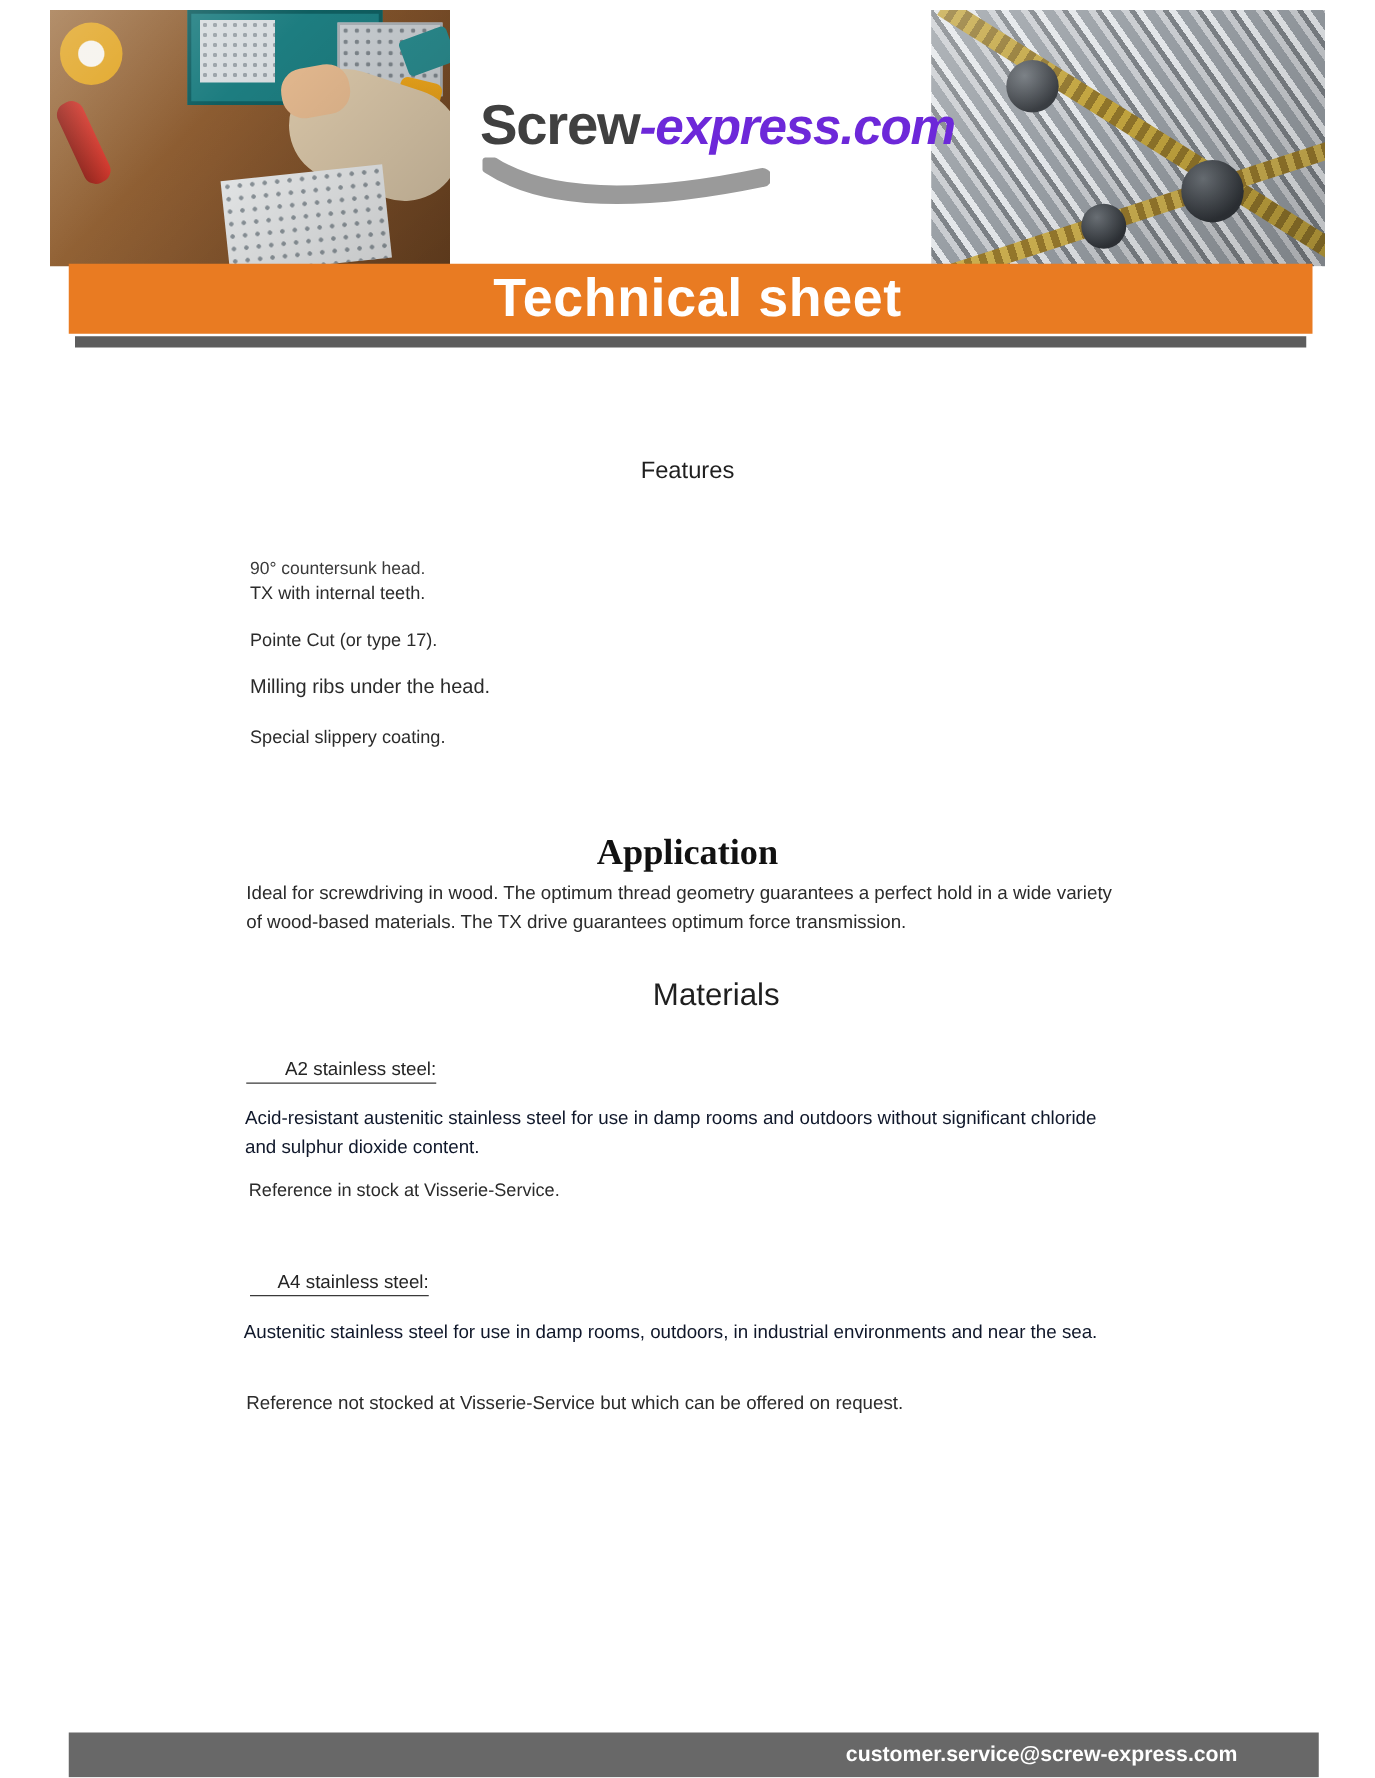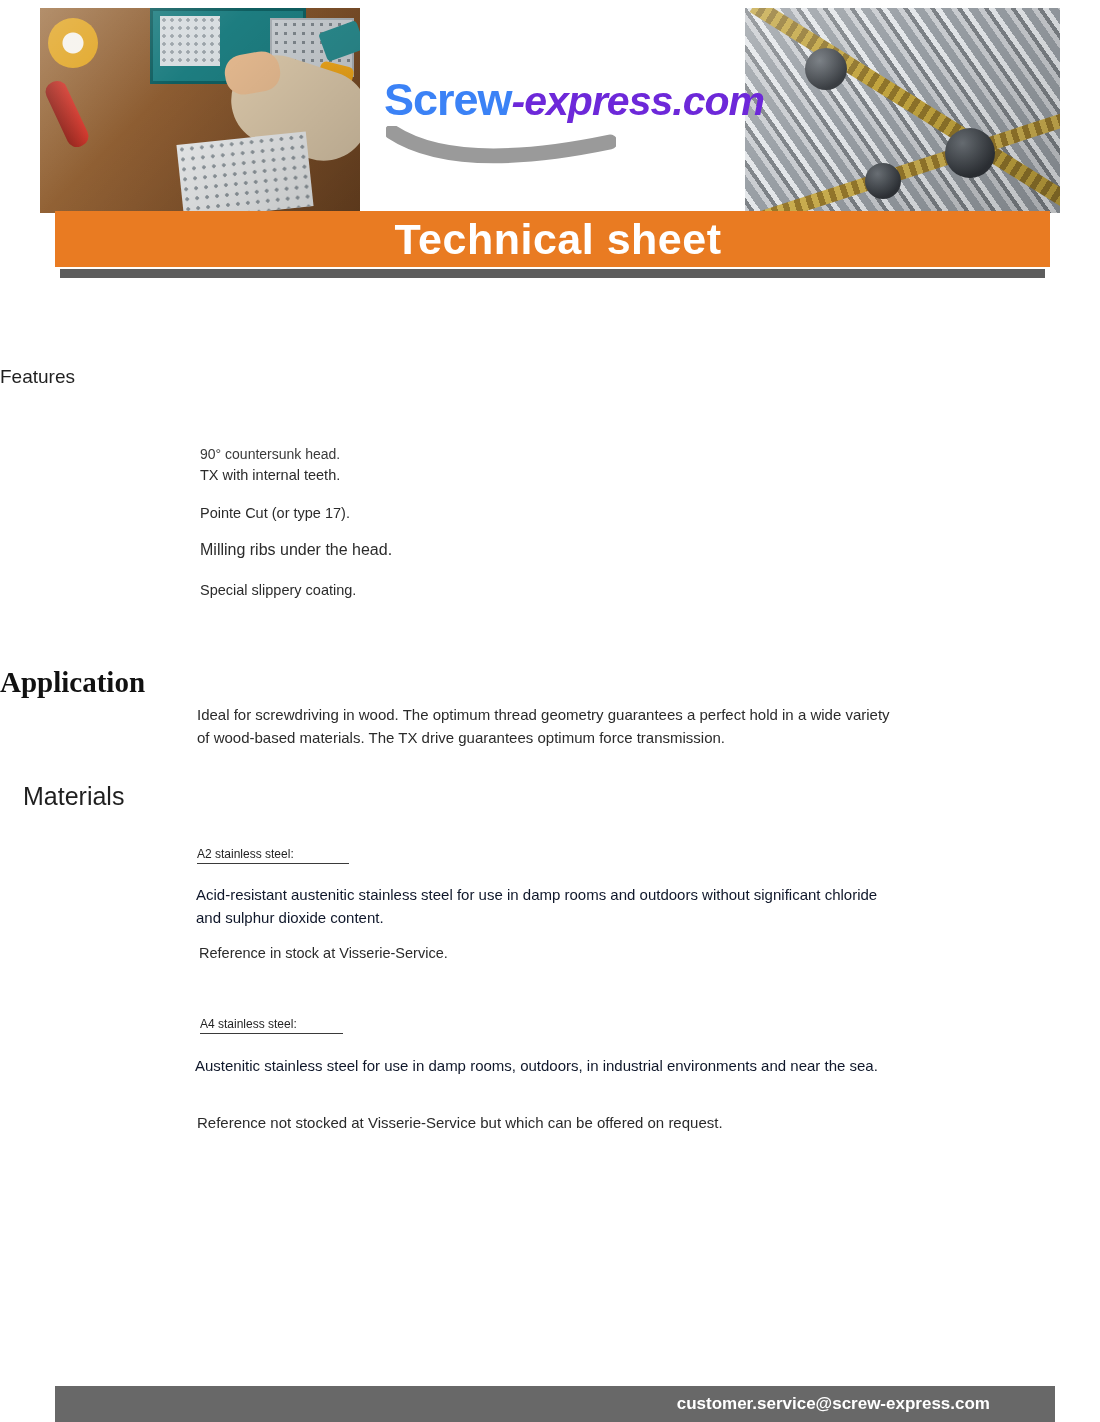--- a/index.html
+++ b/index.html
@@ -39,46 +39,46 @@
   .p-head1,.p-head2,.p-head3{width:42px;height:42px;border-radius:50%;
     background:radial-gradient(circle at 35% 30%,#6e747a,#2f3338 70%);}
   .p-head1{left:60px;top:40px;}
   .p-head2{left:200px;top:120px;width:50px;height:50px;}
   .p-head3{left:120px;top:155px;width:36px;height:36px;}
   .p-shine{left:0;top:0;width:100%;height:100%;
     background:linear-gradient(135deg,rgba(255,255,255,.25) 0%,rgba(255,255,255,0) 40%,rgba(0,0,0,.18) 100%);}
 
   
   .logo{position:absolute;left:384px;top:74px;white-space:nowrap;}
-  .logo .dark{font-size:45px;font-weight:bold;color:#3b82f6;letter-spacing:-1px;}
+  .logo .dark{font-size:45px;font-weight:bold;color:#404040;letter-spacing:-1px;}
   .logo .orange{font-size:41px;font-weight:bold;font-style:italic;color:#6d28d9;letter-spacing:-1px;}
   .swoosh{position:absolute;left:386px;top:126px;}
 
   
   .banner{position:absolute;left:55px;top:211px;width:995px;height:56px;background:#e97b22;}
   .banner-title{display:block;text-align:center;line-height:56px;color:#ffffff;
     font-size:43px;font-weight:bold;letter-spacing:0.5px;margin-left:11px;}
   .understrip{position:absolute;left:60px;top:269px;width:985px;height:9px;background:#5d5d5d;}
 
   
-  .center-head{position:absolute;left:0;width:1100px;color:#1f1f1f;}
+  .center-head{position:absolute;left:0;width:1100px;text-align:center;color:#1f1f1f;}
   .features-title{top:366px;font-size:19px;}
   .materials-title{top:782px;font-size:25px;padding-left:23px;}
   .application-title{top:634px;font-family:"Liberation Serif", serif;font-weight:bold;font-size:29px;color:#111;margin-top:32px;}
 
   .feat{position:absolute;left:200px;color:#2b2b2b;}
   .feat-0{top:446px;font-size:14px;color:#3a3a3a;}
   .feat-1{top:467px;font-size:14.5px;}
   .feat-2{top:505px;font-size:14.5px;}
   .feat-3{top:541px;font-size:16px;}
   .feat-4{top:582px;font-size:14.5px;}
 
   .app-body{position:absolute;left:197px;top:703px;width:706px;font-size:15px;line-height:1.55;color:#2b2b2b;}
 
-  .mat-heading{position:absolute;font-size:12px;color:#242424;}
+  .mat-heading{position:absolute;font-size:15px;color:#242424;text-align:right;}
   .mat-heading span{display:inline-block;border-bottom:1.5px solid #3a3a3a;padding-bottom:2px;}
   .mat-a2-heading{left:197px;top:847px;}
   .mat-a2-heading span{min-width:152px;}
   .mat-a4-heading{left:200px;top:1017px;}
   .mat-a4-heading span{min-width:143px;}
 
   .mat-body{position:absolute;font-size:15px;line-height:1.5;color:#0f172a;}
   .mat-a2-body{left:196px;top:884px;width:700px;}
   .mat-a4-body{left:195px;top:1055px;width:720px;}
 

